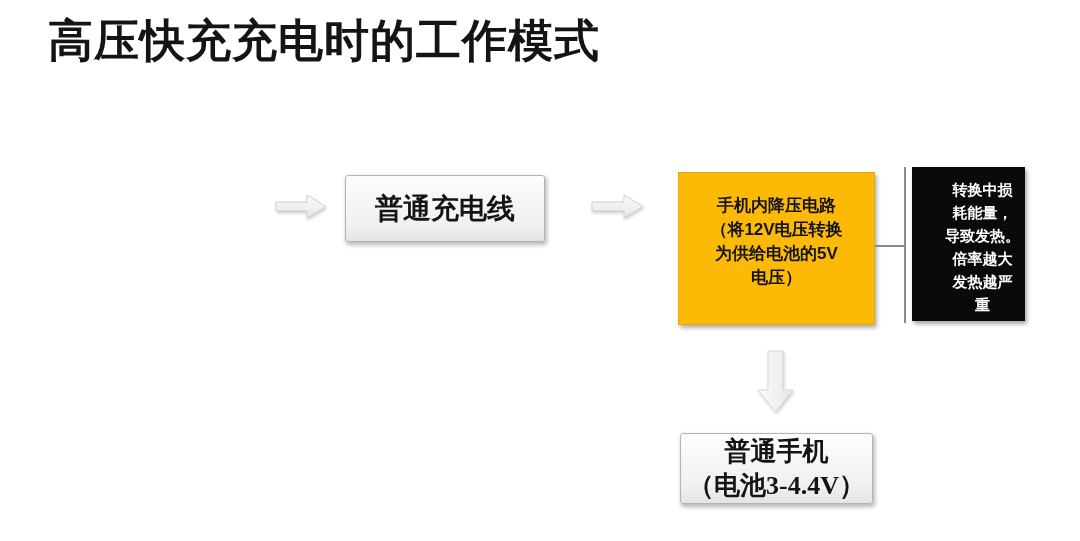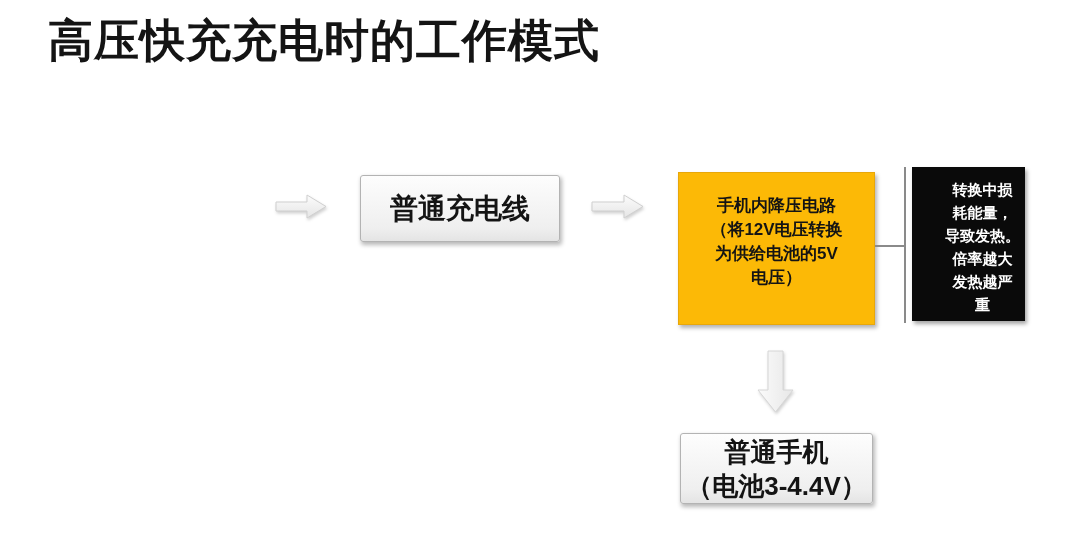--- a/index.html
+++ b/index.html
@@ -39,22 +39,22 @@
     color: var(--text, #141414);
   }
   .gray-box {
     background: linear-gradient(180deg, #fdfdfd 0%, #efefef 80%, #e4e4e4 100%);
     border: 1px solid var(--box_border, #b3b3b3);
     border-radius: 3px;
     box-shadow: 1.5px 2.5px 4px rgba(0,0,0,0.28);
     font-weight: 600;
   }
   .box-charger   { left: 45px;  top: 170px; width: 196px; height: 72px; font-size: 26px; line-height: 34px; }
-  .box-cable     { left: 360px; top: 175px; width: 200px; height: 67px; font-size: 28px; line-height: 34px; }
-  .box-phone     { left: 680px; top: 433px; width: 193px; height: 71px; font-size: 26px; line-height: 34px; }
+  .box-cable     { left: 345px; top: 175px; width: 200px; height: 67px; font-size: 28px; line-height: 34px; }
+  .box-phone     { left: 680px; top: 433px; width: 193px; height: 71px; font-size: 26px; line-height: 34px; font-family: Liberation Serif, serif; }
   .box-stepdown {
     left: 678px; top: 172px; width: 197px; height: 153px;
     background: var(--highlight, #FCB906);
     border: 1px solid #e8a70a;
     box-shadow: 1.5px 2.5px 4px rgba(0,0,0,0.3);
     font-size: 17px; line-height: 24px; font-weight: 700;
     justify-content: flex-start;
     padding-top: 21px;
   }
   .box-note {

